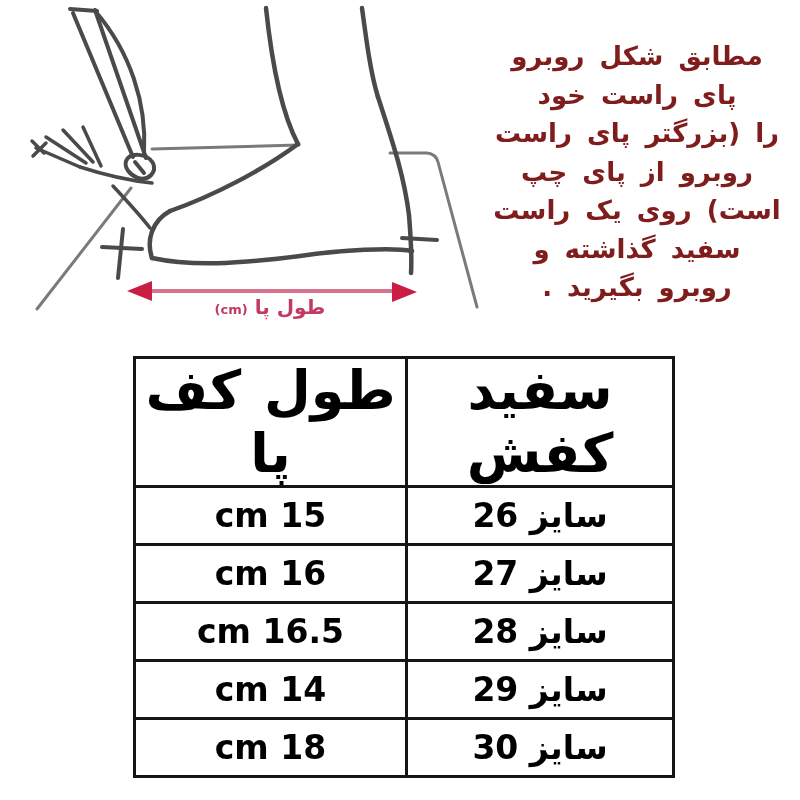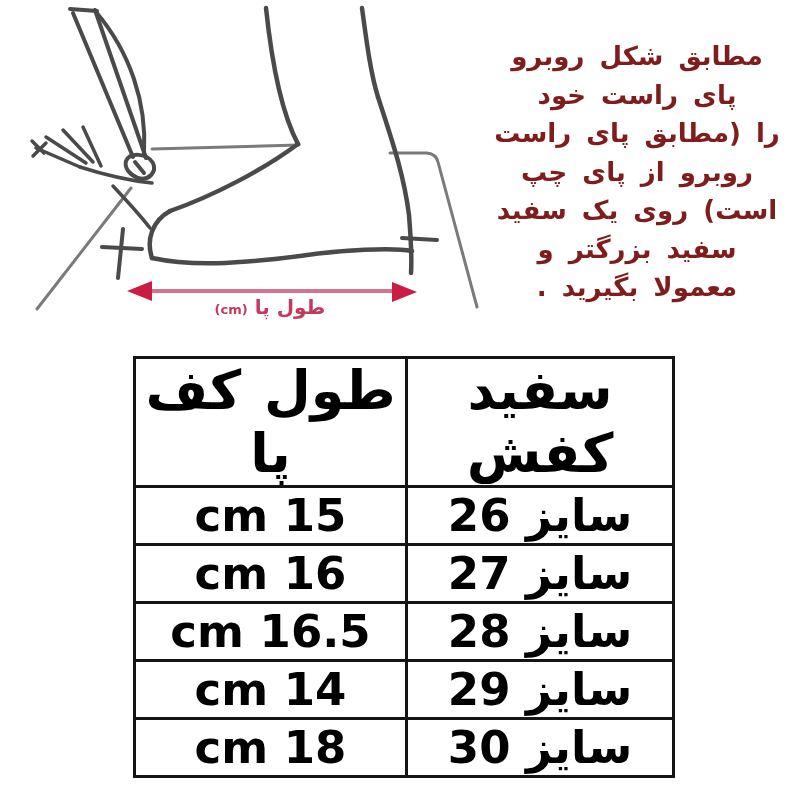--- a/index.html
+++ b/index.html
@@ -77,21 +77,21 @@
     font-weight: bold;
     padding: 0;
   }
   table.size-table th {
     height: 74px;
     font-size: 54px;
     word-spacing: 4px;
   }
   table.size-table td {
     height: 55px;
-    font-size: 45px;
+    font-size: 33px;
     margin-top: 20px;
   }
   col.col-shoe  { width: 267px; }
   col.col-foot  { width: 272px; }
 </style>
 </head>
 <body>
 
 <div class="canvas">
 
@@ -149,25 +149,25 @@
 
     <div class="arrow-label">
       <span>طول پا</span>
       <span class="unit">(cm)</span>
     </div>
   </div>
 
   <div class="instructions">
     <div>مطابق شکل روبرو</div>
     <div>پای راست خود</div>
-    <div>را (مطابق پای راست</div>
+    <div>را (بزرگتر پای راست</div>
     <div>روبرو از پای چپ</div>
-    <div>است) روی یک سفید</div>
-    <div>سفید بزرگتر و</div>
-    <div>معمولا بگیرید .</div>
+    <div>است) روی یک راست</div>
+    <div>سفید گذاشته و</div>
+    <div>روبرو بگیرید .</div>
   </div>
 
   <table class="size-table">
     <colgroup>
       <col class="col-shoe">
       <col class="col-foot">
     </colgroup>
     <thead>
       <tr>
         <th>سفید کفش</th>

